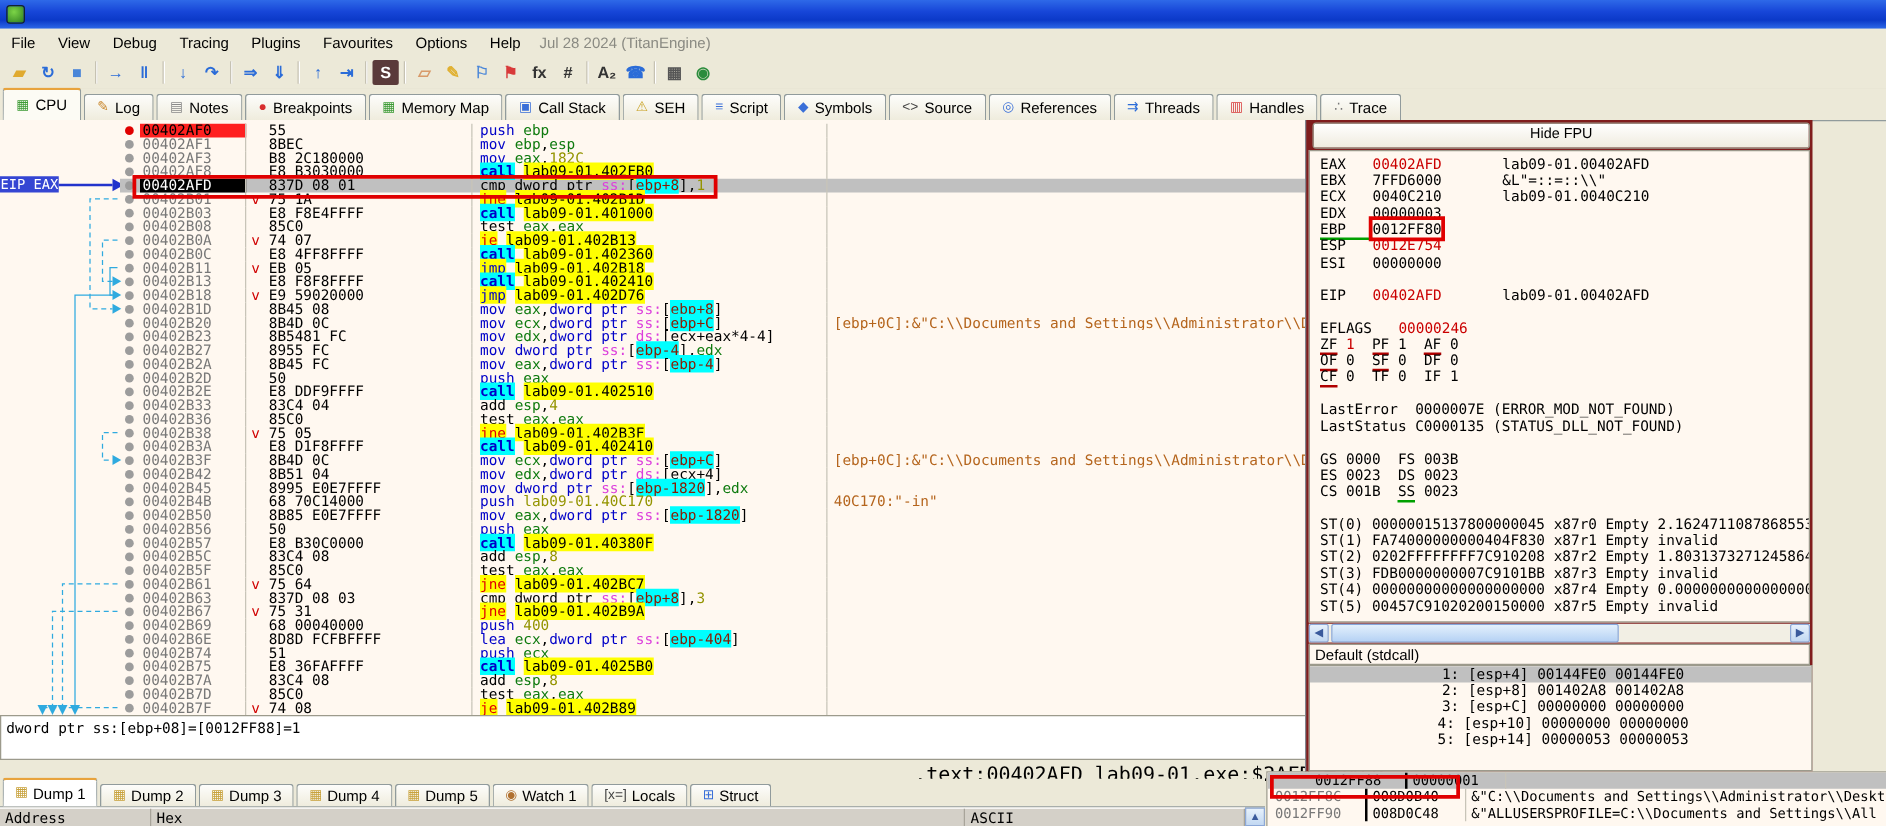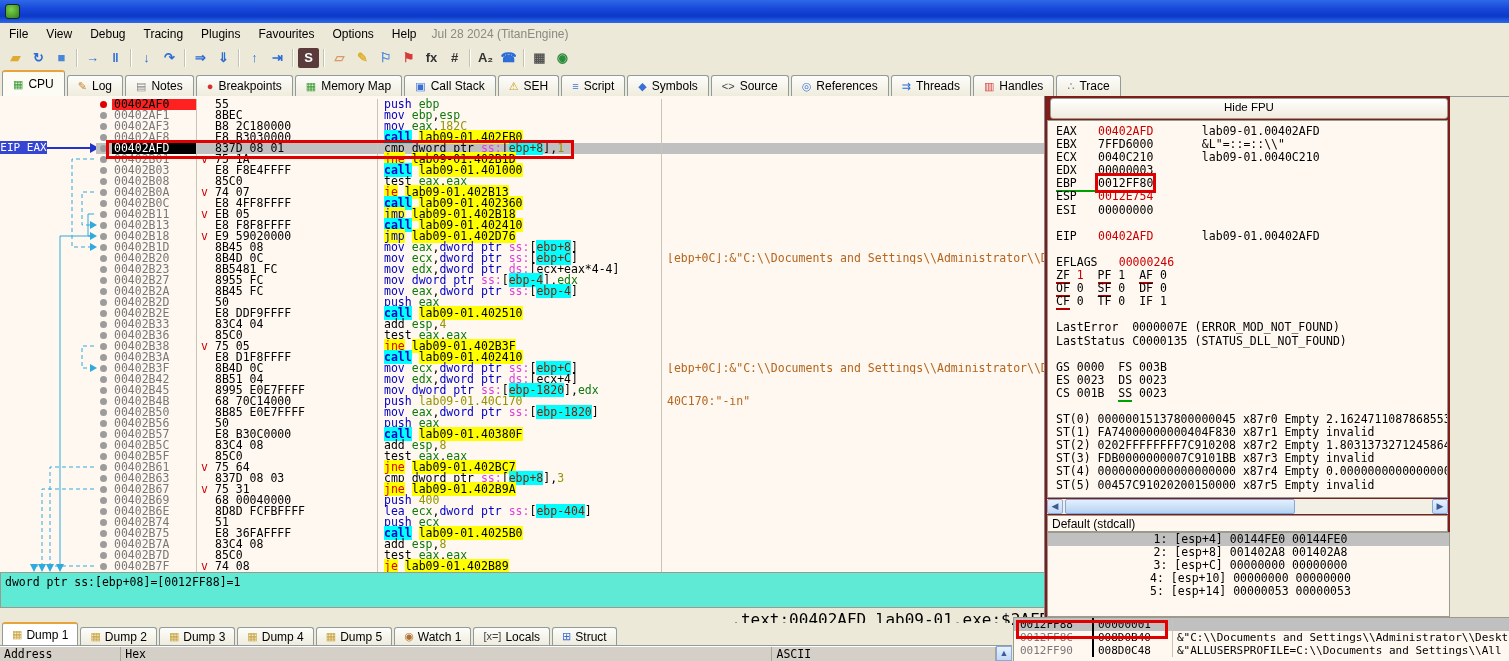--- a/index.html
+++ b/index.html
@@ -68,21 +68,21 @@
   
   #dscroll{position:absolute;left:1088px;top:96px;width:16px;height:476px;background:#F2EFE4;
     border-left:1px solid #D8D4C4;}
   .sbtn{position:absolute;left:0;width:16px;height:16px;background:linear-gradient(#E7F1FC,#C2D8F2);
     border:1px solid #8CA8D8;border-radius:2px;box-sizing:border-box;color:#3A5A9C;font-size:8px;
     text-align:center;line-height:13px;}
   #dthumb{position:absolute;left:1px;top:88px;width:14px;height:24px;background:linear-gradient(to right,#CFE3FB,#AACBF5);
     border:1px solid #86A7DC;border-radius:2px;box-sizing:border-box;}
 
   
-  #infopanel{position:absolute;left:0;top:572px;width:1103px;height:36px;background:#5eead4;
+  #infopanel{position:absolute;left:0;top:572px;width:1103px;height:36px;background:#ffffff;
     border:1px solid #9C9A8C;box-sizing:border-box;font-size:11.5px;padding:2px 4px;}
   #statusline{position:absolute;left:0;top:610px;width:1103px;height:13px;font-size:16px;padding-left:4px;text-align:right;}
 
   
   #bottomtabs{position:absolute;left:0;top:623px;width:1010px;height:22px;display:flex;
     align-items:flex-end;border-bottom:1px solid #919B9C;background:#ECE9D8;padding-left:2px;}
   .btab{height:17px;display:flex;align-items:center;gap:4px;padding:0 9px;margin-right:2px;
     background:linear-gradient(to bottom,#FDFDFB,#EFECDD);border:1px solid #919B9C;border-bottom:none;
     border-radius:3px 3px 0 0;font-size:12px;}
   .btab.active{height:21px;background:#FFFFFF;border-top:2px solid #E8A33D;}
@@ -93,21 +93,21 @@
   #dumpscrollup{position:absolute;left:996px;top:646px;width:16px;height:15px;
     background:linear-gradient(#E7F1FC,#C2D8F2);border:1px solid #8CA8D8;box-sizing:border-box;
     color:#3A5A9C;font-size:9px;text-align:center;line-height:12px;}
 
   
   #stackpane{position:absolute;left:1013px;top:617px;width:496px;height:44px;background:#FFF8F0;
     border:1px solid #9C9A8C;overflow:hidden;font-size:11px;}
   .srow{display:flex;height:13px;line-height:13px;white-space:pre;}
   .srow.sel{background:#C0C0C0;}
   .s-addr{width:72px;flex:none;color:#787878;padding-left:6px;border-right:2px solid #000;}
-  .srow.sel .s-addr{color:#000;}
+  .srow.sel .s-addr{color:#000;margin-left:32px;}
   .s-val{width:74px;flex:none;padding-left:4px;border-right:1px solid #C8C4B8;}
   .s-cmt{flex:1;padding-left:4px;overflow:hidden;}
 
   
   #rightpanel{position:absolute;left:1044px;top:96px;width:405px;height:521px;background:#7f1d1d;
     border-left:1px solid #828790;}
   #hidefpu{position:absolute;left:5px;top:2px;width:396px;height:19px;
     background:linear-gradient(#FFFFFF,#EFEBDE);border:1px solid #9C9A8C;border-radius:3px;
     font-size:11.5px;text-align:center;line-height:17px;}
   #regpane{position:absolute;left:2px;top:24px;width:401px;height:378px;background:#FFF8F0;

